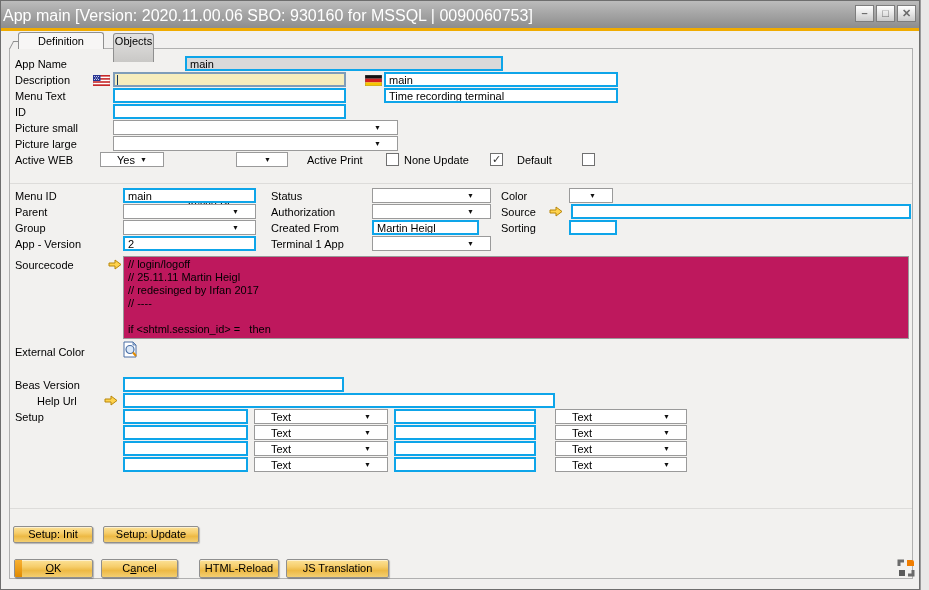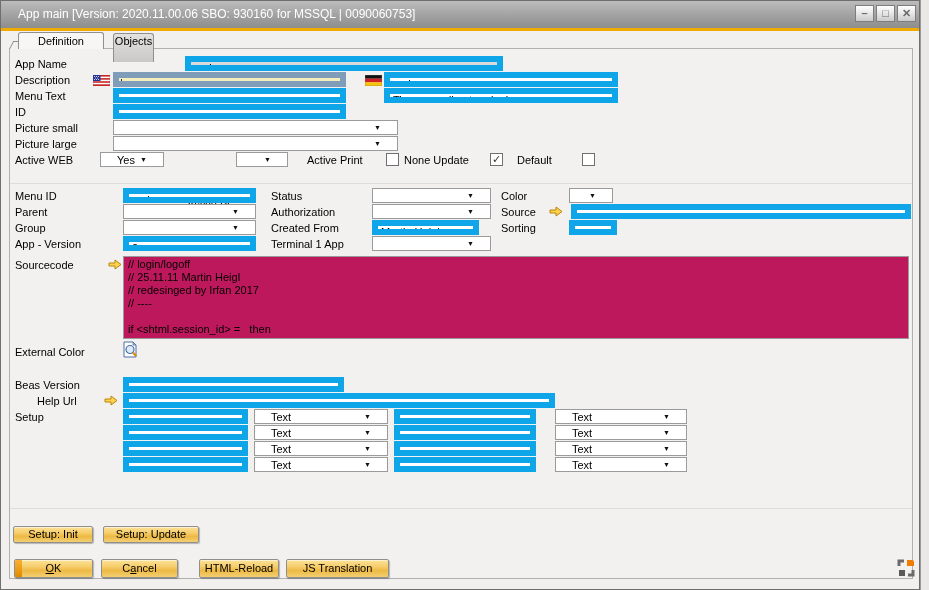--- a/index.html
+++ b/index.html
@@ -5,41 +5,41 @@
   * { margin:0; padding:0; box-sizing:border-box; }
   html,body { width:929px; height:590px; }
   body { font-family:"Liberation Sans", sans-serif; font-size:11px; color:#000; background:#e7e6e5; }
   #window { position:absolute; left:0; top:0; width:920px; height:590px;
             background:#f1f0ef; border:1px solid #6e6e6e; overflow:hidden; }
   #side-strip { position:absolute; left:920px; top:0; width:9px; height:590px;
                 background:#e9e8e7; border-left:1px solid #9a9a9a; }
   
   .titlebar { position:absolute; left:0; top:0; width:920px; height:27px;
               background:linear-gradient(180deg,#bcbcbc 0%,#a6a6a6 45%,#8d8d8d 100%); }
-  .title-text { position:absolute; left:17px; top:6px; font-size:12px; color:#ffffff; white-space:nowrap; }
+  .title-text { position:absolute; left:2px; top:6px; font-size:16px; color:#ffffff; white-space:nowrap; }
   .winbtn { position:absolute; top:4px; width:19px; height:17px; border:1px solid #7d7d7d;
             background:linear-gradient(180deg,#ffffff 0%,#e6e6e6 50%,#cacaca 100%);
             color:#6b6b6b; font-weight:bold; font-size:11px; text-align:center; line-height:15px; cursor:pointer; }
   .accent-line { position:absolute; left:0; top:27px; width:920px; height:3px; background:#f0ab00; }
   
   .tab { position:absolute; border:1px solid #8f8f8f; border-bottom:none;
          border-radius:3px 3px 0 0; text-align:center; cursor:pointer; }
   .tab.active { left:17px; top:31px; width:86px; height:17px; background:#f7f6f5; line-height:16px; z-index:3; }
   .tab.inactive { left:112px; top:32px; width:41px; height:29px;
                   background:linear-gradient(180deg,#e3e2e1,#c9c8c6); line-height:15px; z-index:1; }
   .tab-stub { position:absolute; left:8px; top:40px; width:10px; height:8px;
               border-left:1px solid #8f8f8f; border-top:1px solid #8f8f8f; background:#f1f0ef; z-index:2;
               transform:skewX(-28deg); transform-origin:bottom left; }
   
   #panel { position:absolute; left:8px; top:47px; width:904px; height:531px;
            border:1px solid #b0b0b0; background:#f2f1ef; }
   .sep { position:absolute; left:9px; width:902px; height:1px; background:#dddcda; }
   
   .lbl { position:absolute; line-height:15px; white-space:nowrap; }
-  .field { position:absolute; height:15px; background:#fff; border:6px solid #0ea5e9;
+  .field { position:absolute; height:15px; background:#fff; border:2px solid #0ea5e9;
            line-height:13px; padding:0 3px; white-space:nowrap; overflow:hidden; }
   .readonly { background:#d9d9d9; }
   .focusfield { background:#f6edbd; border-color:#7f9db9; }
   .caret { position:absolute; left:2px; top:1px; width:1px; height:11px; background:#17365d; }
   .select { position:absolute; height:15px; background:#fff; border:1px solid #9a9a9a;
             display:flex; align-items:center; justify-content:space-between;
             padding:0 16px; cursor:pointer; overflow:hidden; }
   .select .arr { font-size:7px; color:#111; flex:none; margin-left:2px; }
   .checkbox { position:absolute; width:13px; height:13px; background:#fff; border:1px solid #707070;
               font-size:11px; line-height:11px; text-align:center; color:#333; cursor:pointer; }

